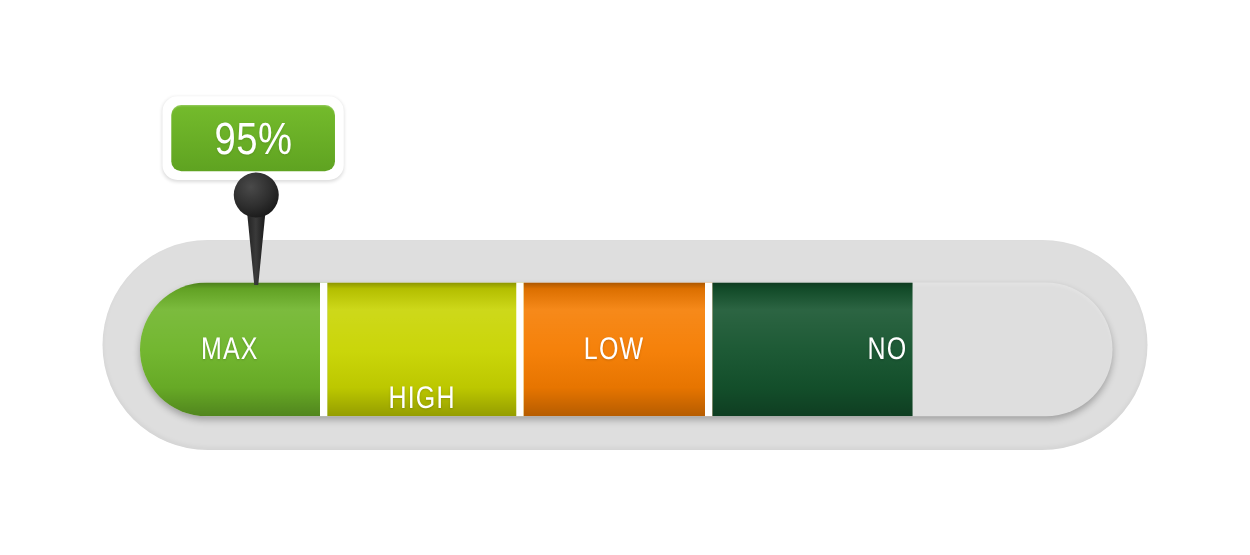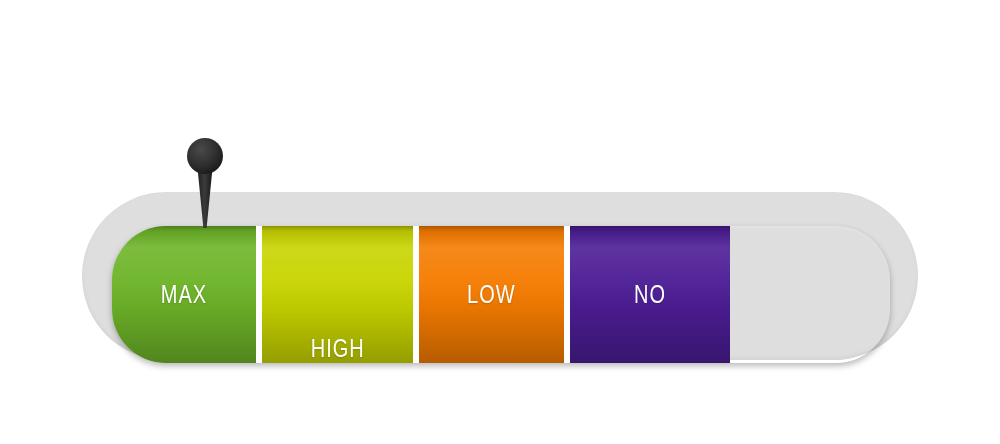--- a/index.html
+++ b/index.html
@@ -30,21 +30,21 @@
     border-radius: 84px;
     box-shadow: inset 0 -2px 4px rgba(0,0,0,0.05);
   }
 
   
   .gauge-bar {
     position: absolute;
     left: 112px;
     top: 226px;
     width: 778px;
-    height: 137px;
+    height: 107px;
     border-radius: 54px;
     overflow: hidden;
     display: flex;
     box-shadow: 0 3px 6px rgba(0,0,0,0.28),
                 inset 0 2px 3px rgba(255,255,255,0.18);
   }
 
   .segment {
     position: relative;
     height: 100%;
@@ -145,26 +145,31 @@
 
     <div class="segment" style="width:20.1%; background:#c8d400;align-items:flex-end;">
       <span class="segment-label">HIGH</span>
     </div>
 
 
     <div class="segment" style="width:19.5%; background:#f57c00;">
       <span class="segment-label">LOW</span>
     </div>
 
-    <div class="segment" style="width:20.5%; background:#4c1d95;">
+    <div class="segment" style="width:20.5%; background:#14532d;justify-content:flex-end;">
       <span class="segment-label">NO</span>
     </div>
 
   </div>
 
+  <div class="tooltip">
+    <div class="tooltip-inner">
+      <span class="tooltip-value">95%</span>
+    </div>
+  </div>
 
   <div class="pointer">
     <svg width="46" height="96" viewBox="0 0 46 96">
       <defs>
         <linearGradient id="needleGrad" x1="0" y1="0" x2="1" y2="0">
           <stop offset="0%" stop-color="#1f1f1f"></stop>
           <stop offset="48%" stop-color="#3a3a3a"></stop>
           <stop offset="100%" stop-color="#141414"></stop>
         </linearGradient>
         <radialGradient id="knobGrad" cx="38%" cy="32%" r="72%">

